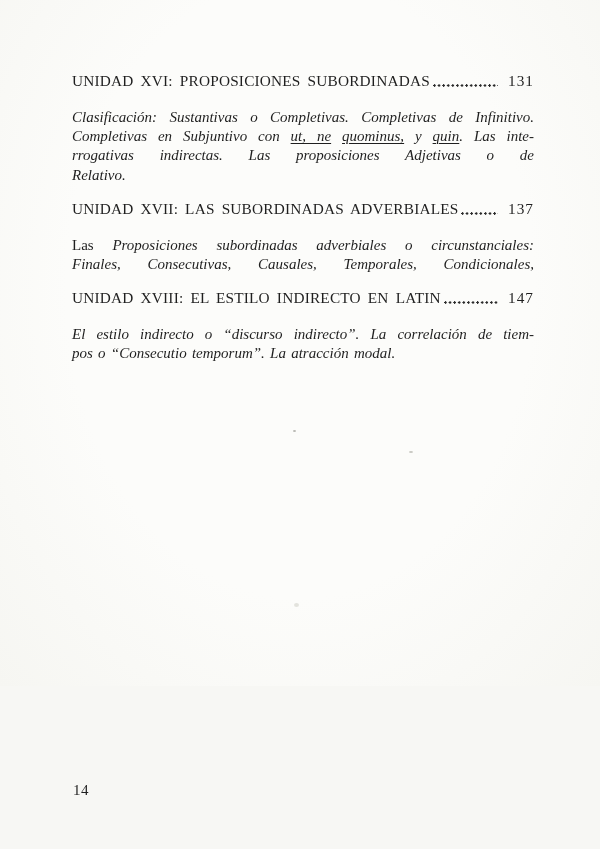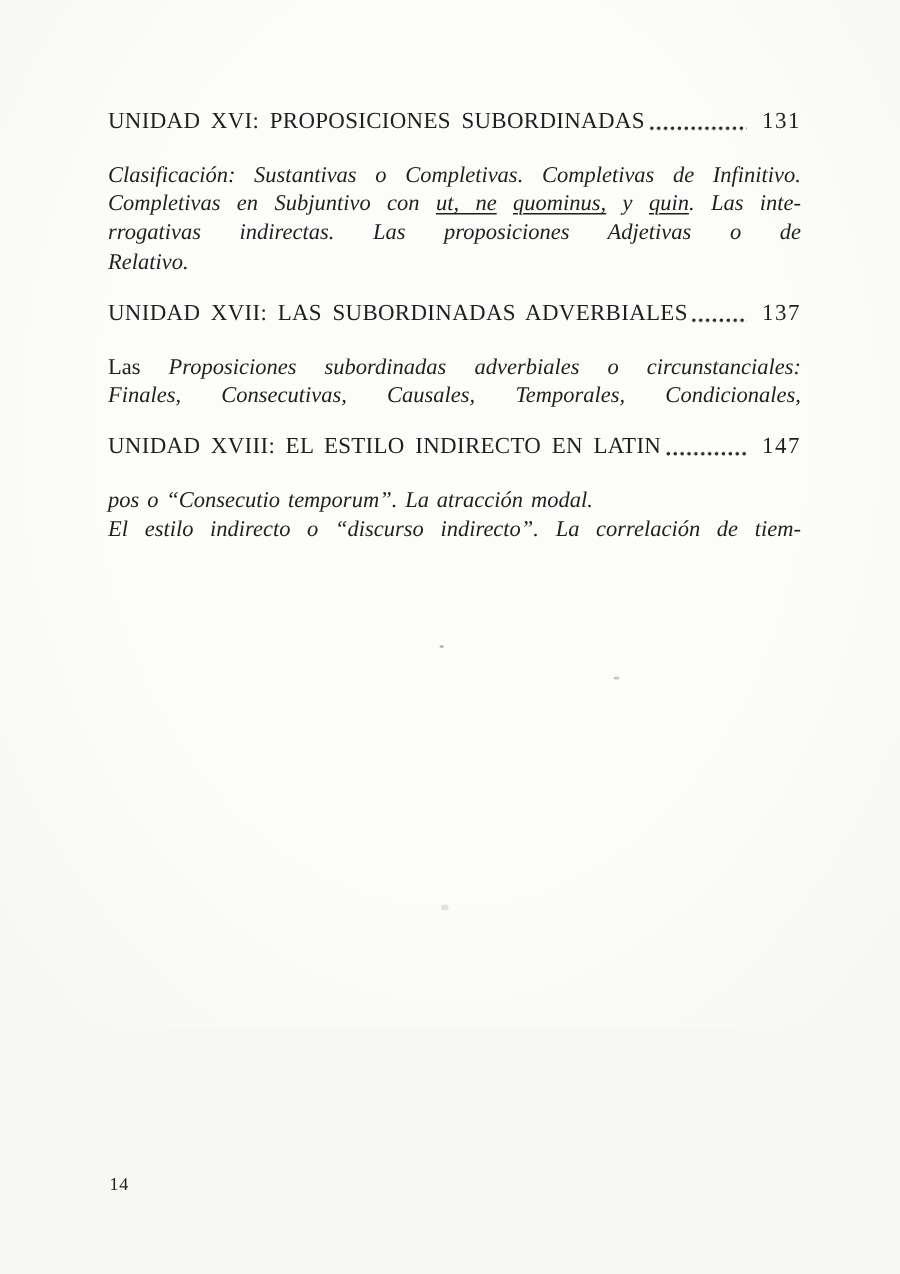--- a/index.html
+++ b/index.html
@@ -81,21 +81,21 @@
     text-underline-offset: 2px;
   }
   .desc-line .rm {
     font-style: normal;
     margin-top: 48px;
   }
   .folio {
     position: absolute;
     left: 73px;
     top: 782px;
-    font-size: 12px;
+    font-size: 15px;
     letter-spacing: 0.5px;
   }
   .speck { position: absolute; border-radius: 50%; }
   .speck-1 { left: 409px; top: 451px; width: 4px; height: 2px; background: #c8c8c2; }
   .speck-2 { left: 294px; top: 603px; width: 5px; height: 4px; background: #e3e3dd; }
   .speck-3 { left: 293px; top: 430px; width: 3px; height: 2px; background: #b9b9b3; }
 </style>
 </head>
 <body>
 
@@ -129,22 +129,22 @@
         </div>
     </div>
 
     <div class="toc-entry">
       <div class="toc-line">
         <span class="toc-title">UNIDAD XVIII: EL ESTILO INDIRECTO EN LATIN</span>
         <span class="leader"></span>
         <span class="toc-page">147</span>
       </div>
       <div class="toc-desc">
+          <div class="desc-line"><span>El estilo indirecto o “discurso indirecto”. La correlación de tiem-</span></div>
           <div class="desc-line last"><span>pos o “Consecutio temporum”. La atracción modal.</span></div>
-          <div class="desc-line"><span>El estilo indirecto o “discurso indirecto”. La correlación de tiem-</span></div>
         </div>
     </div>
 
 
   </div>
 
   <div class="folio">14</div>
 
   <div class="speck speck-1"></div>
   <div class="speck speck-2"></div>

